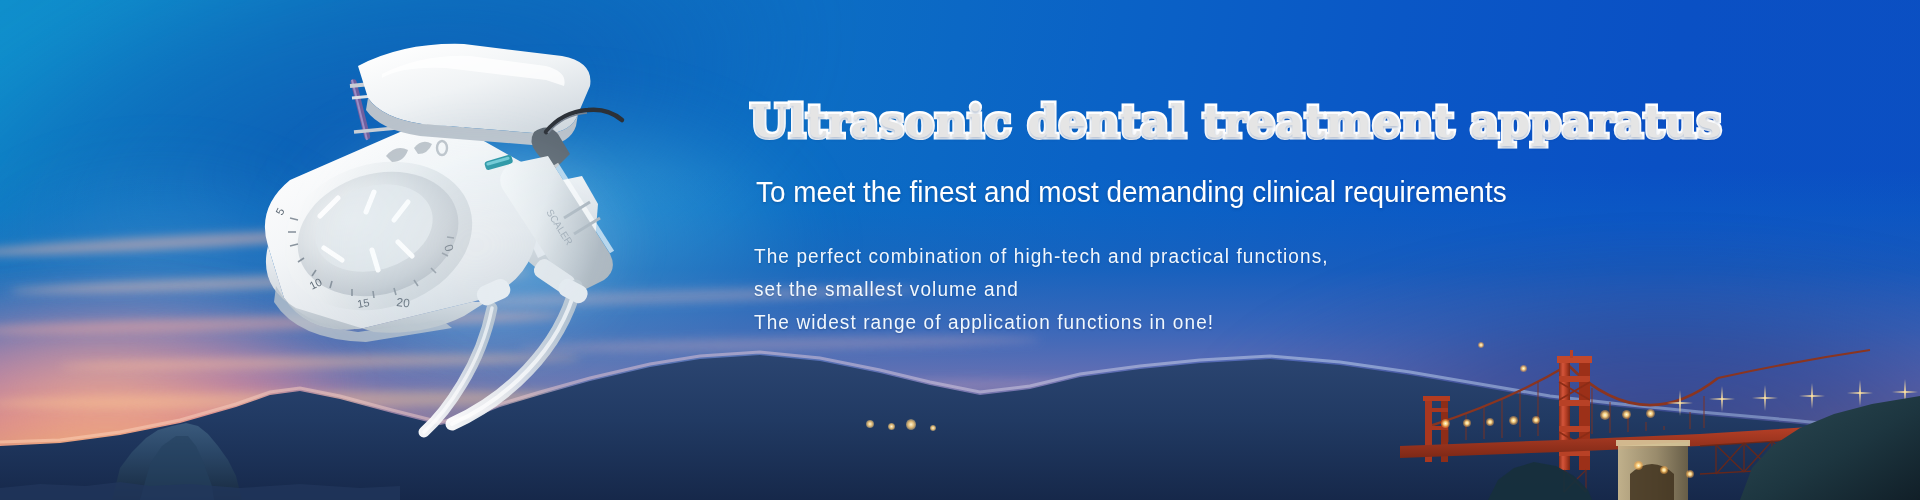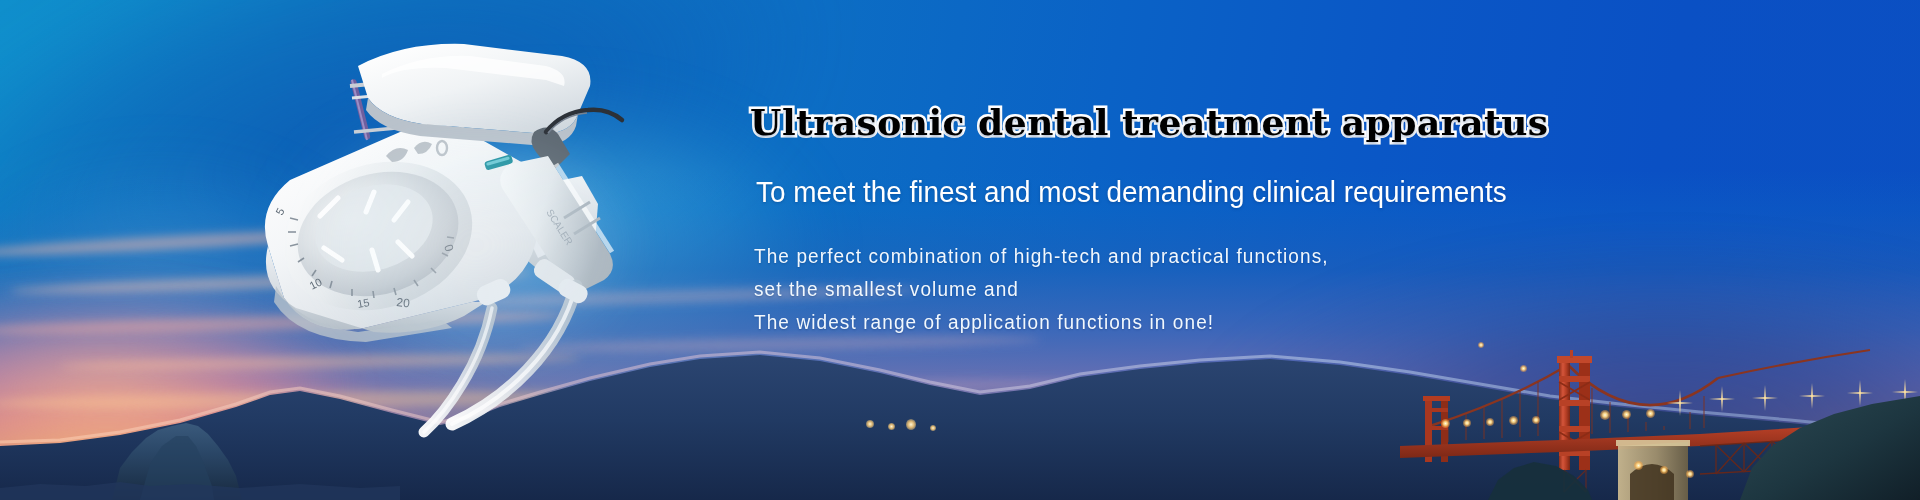--- a/index.html
+++ b/index.html
@@ -168,24 +168,24 @@
     position: absolute;
     left: 750px;
     top: 96px;
     width: 900px;
   }
 
   .headline {
     margin: 0;
     font-family: "DejaVu Serif", "Liberation Serif", serif;
     font-weight: bold;
-    font-size: 36px;
+    font-size: 44px;
     line-height: 52px;
     letter-spacing: 0.5px;
-    color: #000000;
+    color: #e5e5e5;
     white-space: nowrap;
     -webkit-text-stroke: 5px #ffffff;
     paint-order: stroke fill;
     text-shadow:
       0 2px 3px rgba(10,50,110,0.30);
   }
 
   .subhead {
     margin: 26px 0 0 6px;
     font-family: "Liberation Sans", sans-serif;

